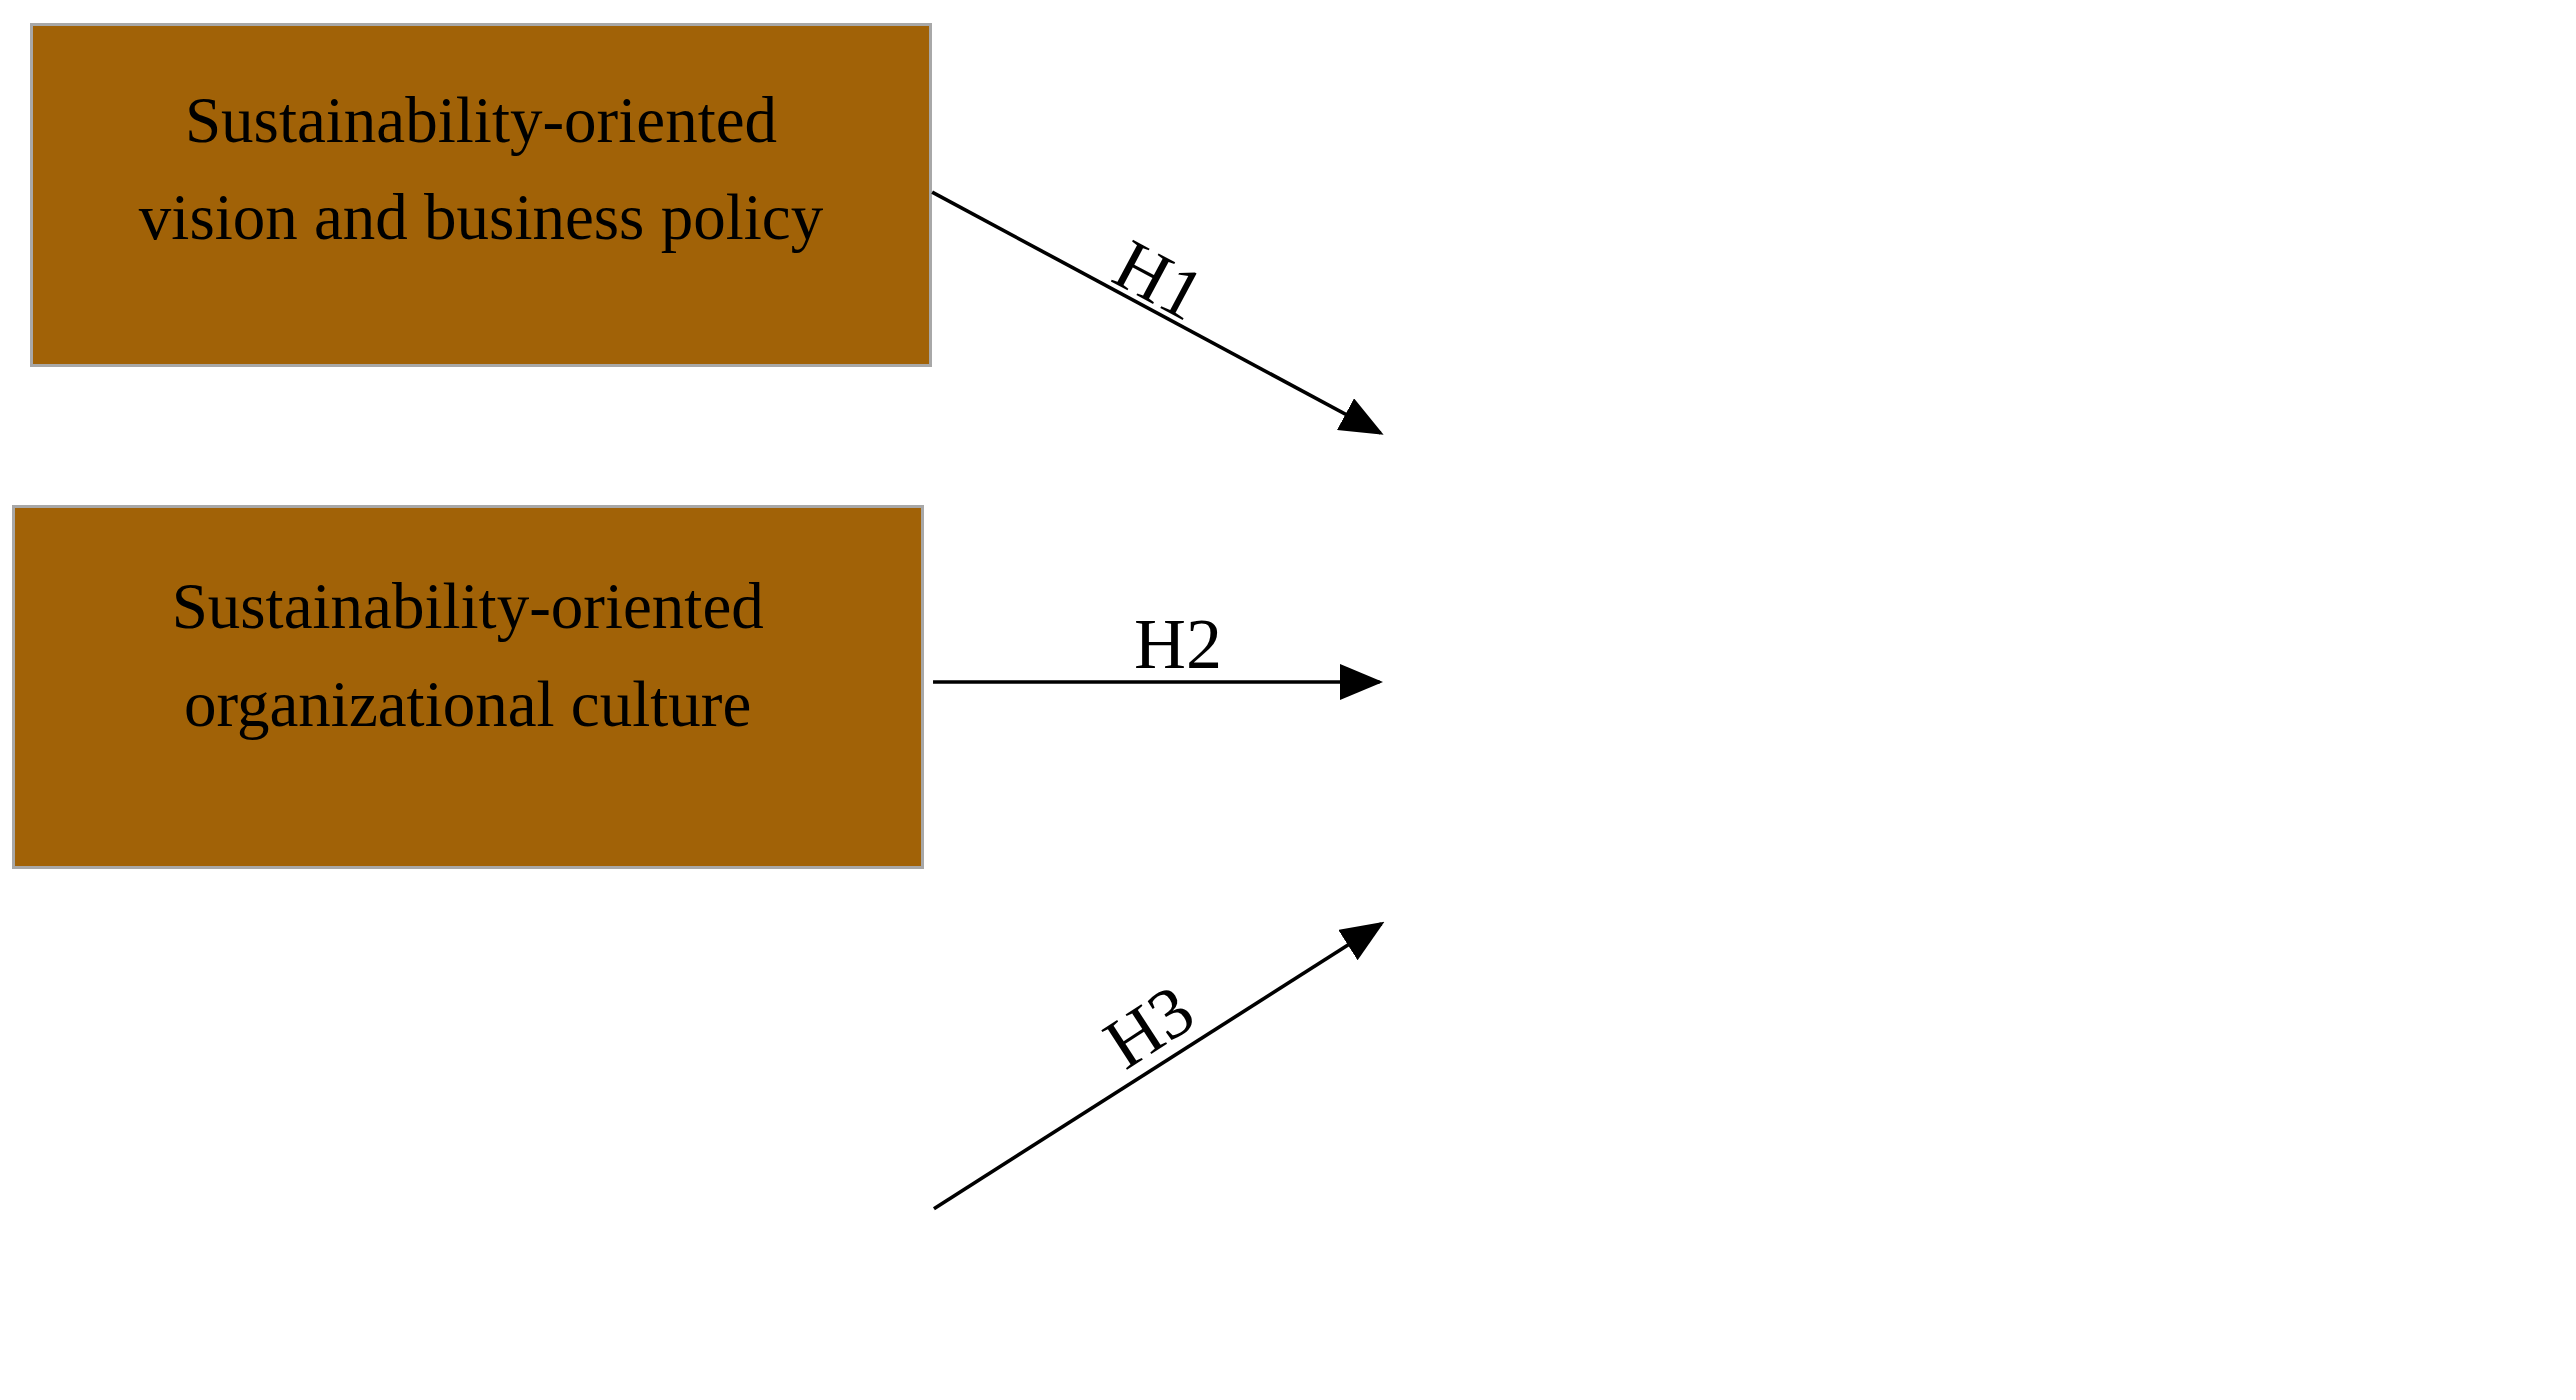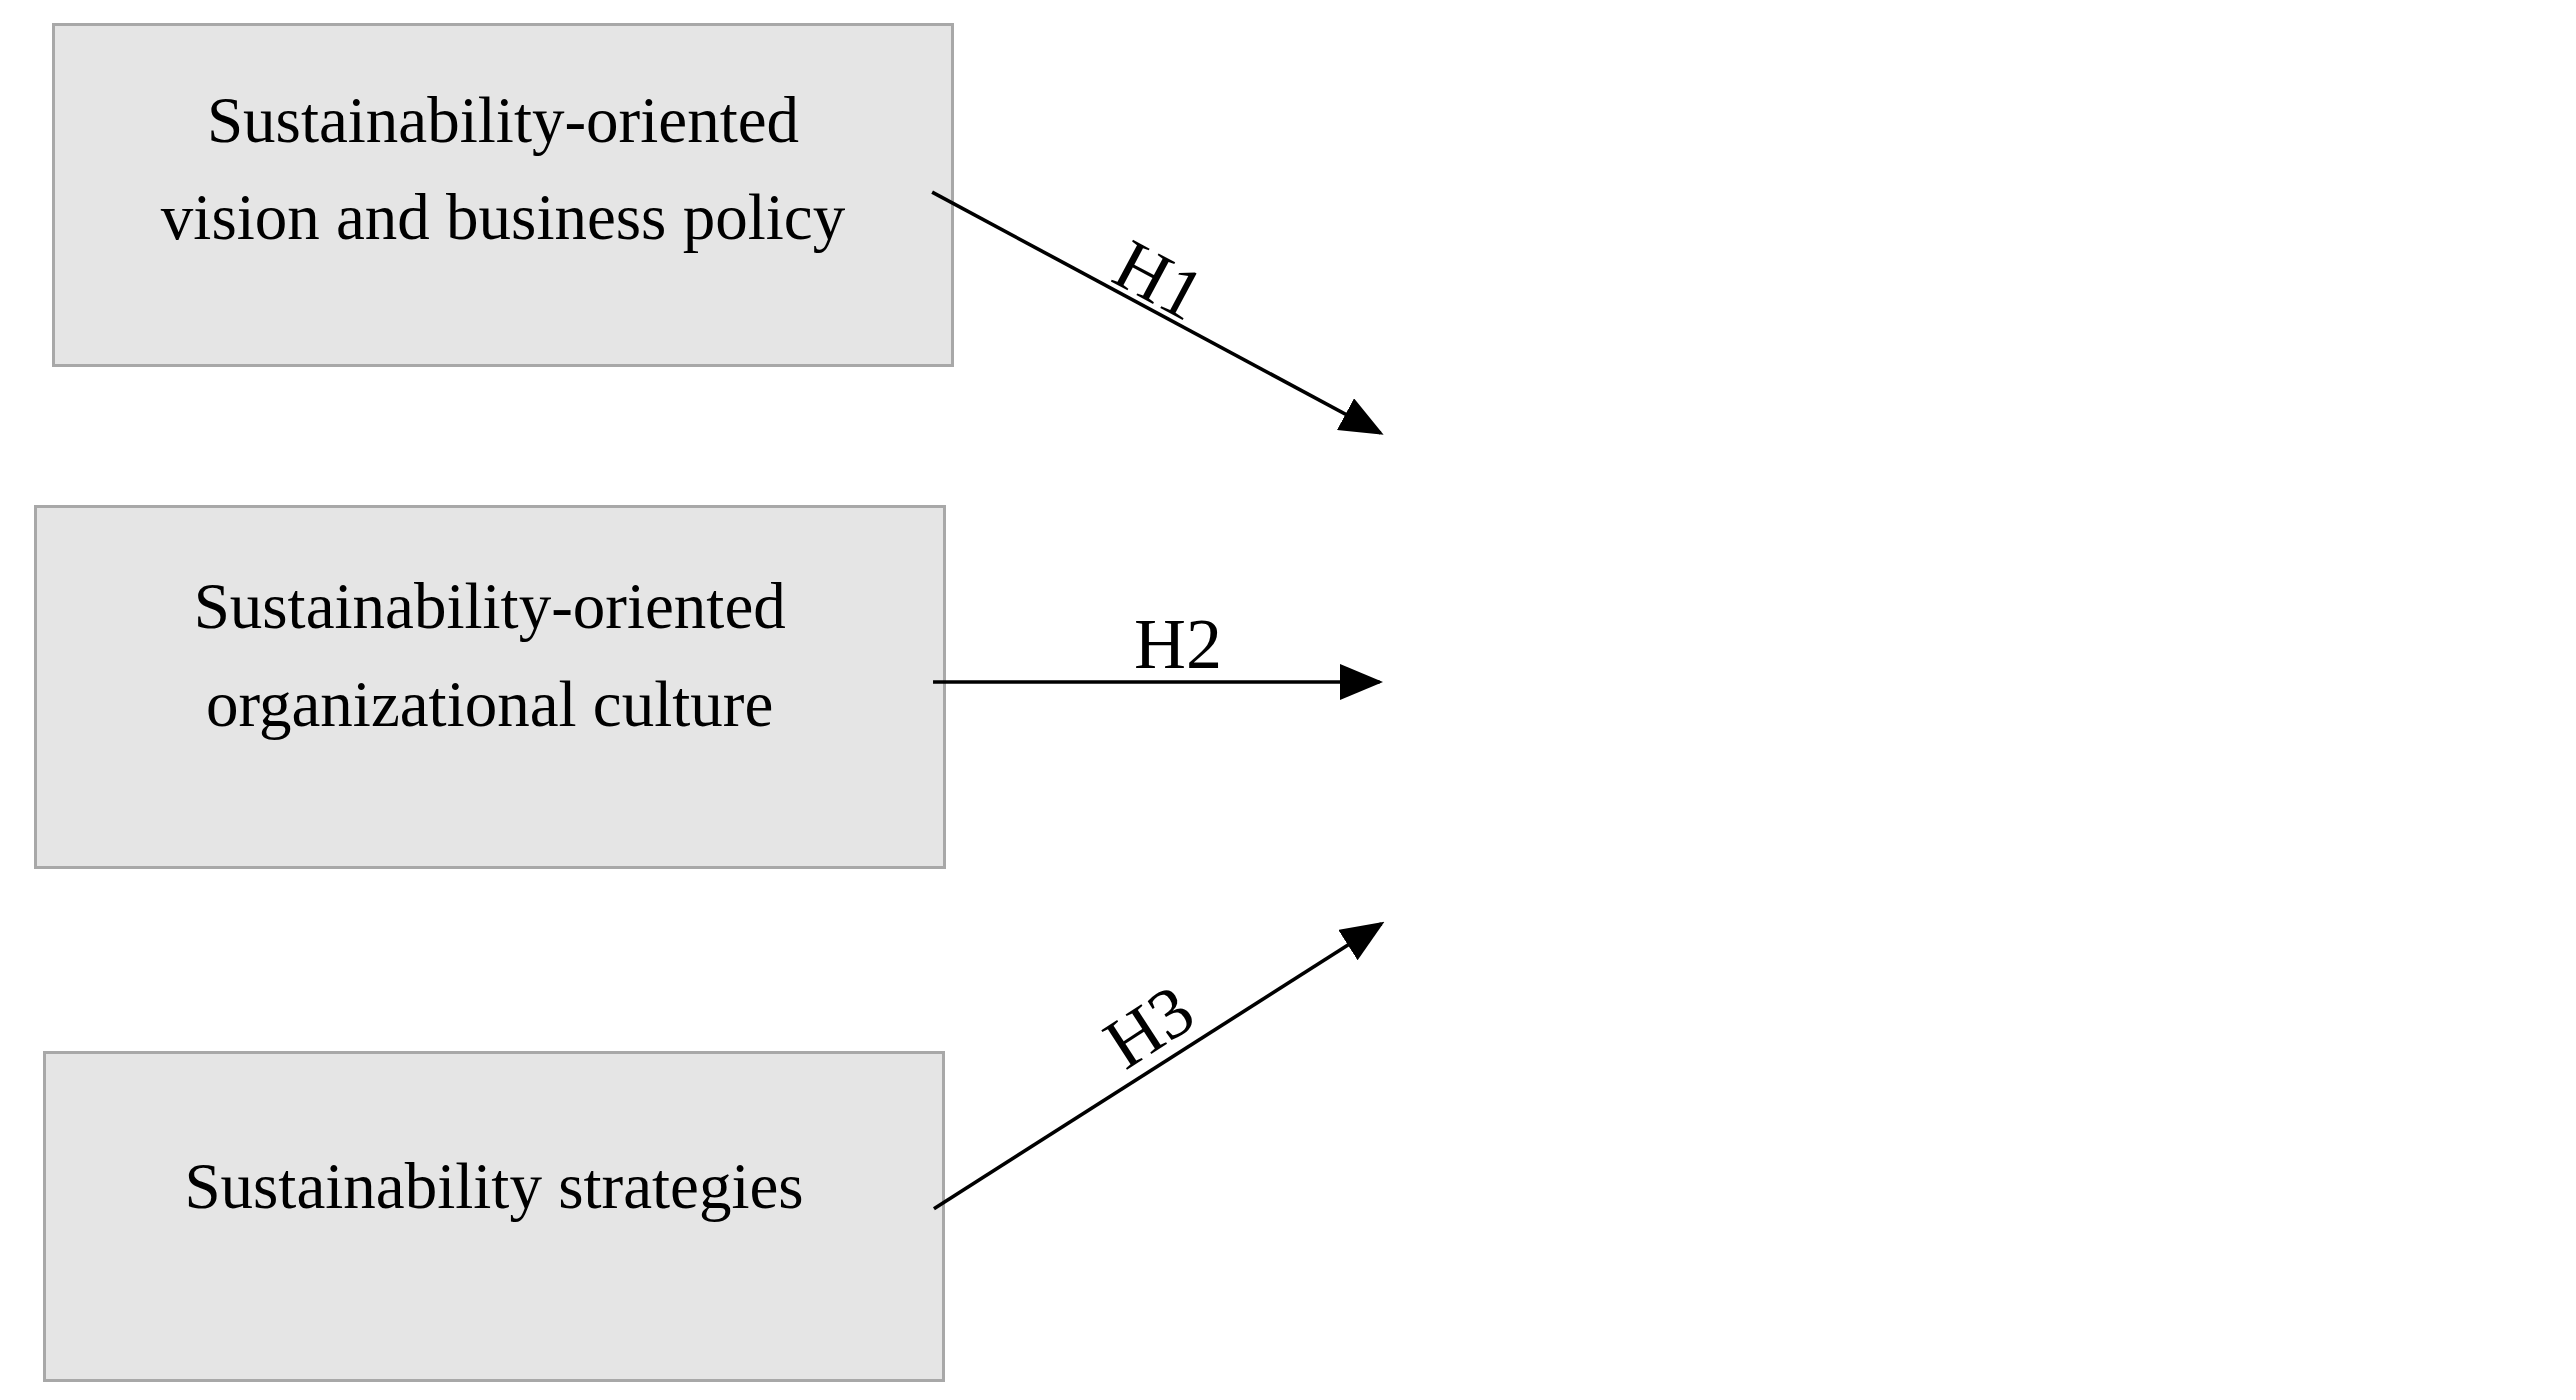--- a/index.html
+++ b/index.html
@@ -11,28 +11,27 @@
     position: relative;
     width: 2576px;
     height: 1400px;
     background: #ffffff;
     font-family: "Liberation Serif", "DejaVu Serif", serif;
     color: #000000;
     overflow: hidden;
   }
   .node {
     position: absolute;
-    background: #e5e5e5;
+    background: #a16207;
     border: 3.6px solid #a8a8a8;
     box-sizing: border-box;
     display: flex;
     align-items: center;
     justify-content: center;
     text-align: center;
-    margin-left: 22px;
   }
   .node-label {
     font-size: 65px;
     line-height: 1.5;
     white-space: pre-line;
     color: #000000;
   }
   #box-vision      { left: 30px;   top: 22.6px;   width: 902px; height: 344px; padding-bottom: 51px; }
   #box-culture     { left: 11.7px;   top: 505px;  width: 912px; height: 364px; padding-bottom: 63px; }
   #box-strategies  { left: 21px;   top: 1051px; width: 902px; height: 331px; padding-bottom: 60px; }
@@ -63,23 +62,20 @@
   <div class="node" id="box-vision">
     <span class="node-label">Sustainability-oriented
 vision and business policy</span>
   </div>
 
   <div class="node" id="box-culture">
     <span class="node-label">Sustainability-oriented
 organizational culture</span>
   </div>
 
-  <div class="node" id="box-strategies">
-    <span class="node-label">Sustainability strategies</span>
-  </div>
 
 
   <svg id="arrow-layer" viewBox="0 0 2855 1552" xmlns="http://www.w3.org/2000/svg">
     <defs>
       <marker id="arrowhead" markerWidth="12" markerHeight="10" refX="11" refY="5" orient="auto" markerUnits="strokeWidth">
         <polygon points="0 0, 12 5, 0 10" fill="#000000"></polygon>
       </marker>
     </defs>
     <line x1="1033" y1="213" x2="1530" y2="480" stroke="#000000" stroke-width="4" marker-end="url(#arrowhead)"></line>
     <line x1="1034" y1="756" x2="1529" y2="756" stroke="#000000" stroke-width="4" marker-end="url(#arrowhead)"></line>

